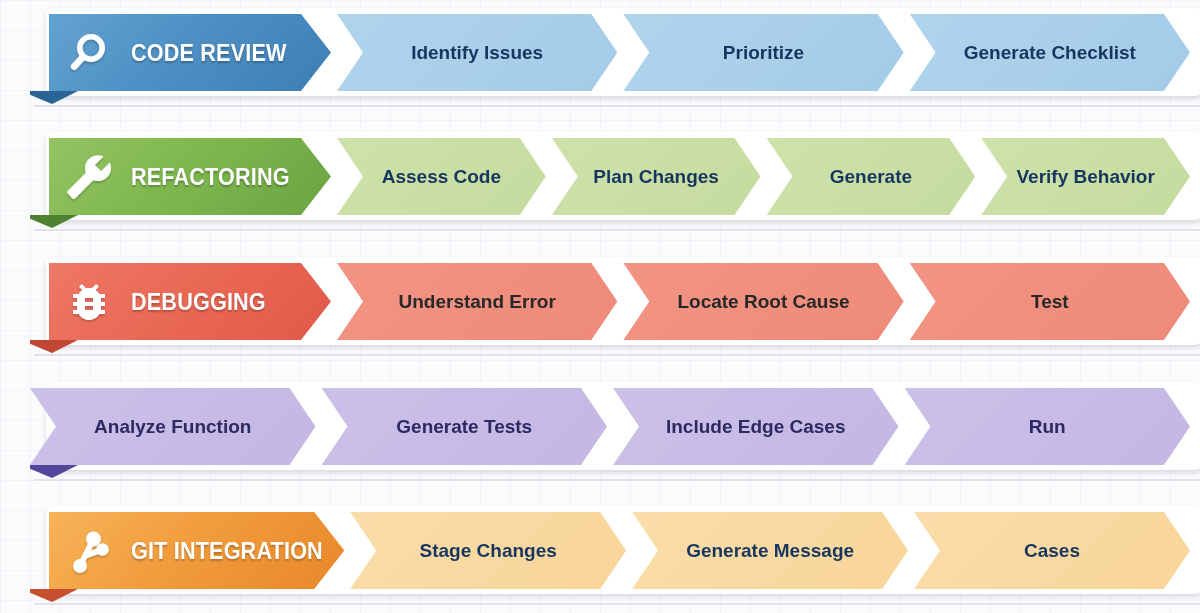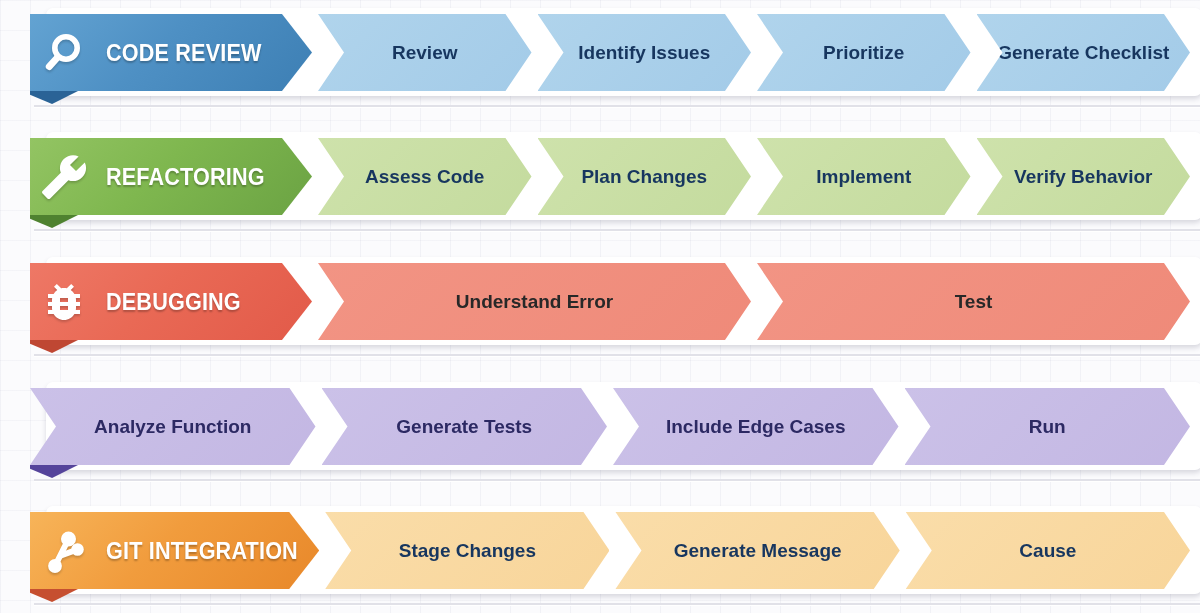--- a/index.html
+++ b/index.html
@@ -14,21 +14,21 @@
   }
   .row-block{position:absolute;left:0;width:100%;height:124px;}
   .divider{position:absolute;left:34px;right:0;top:91px;height:2px;
     background:#e1e1e8;border-bottom:1px solid #ffffff;}
   .row{position:absolute;left:30px;right:10px;top:0;height:77px;display:flex;gap:6px;}
   .row::before{content:"";position:absolute;left:16px;right:-12px;top:-6px;bottom:-5px;
     background:#ffffff;border-radius:7px;box-shadow:0 3px 5px rgba(40,40,70,0.16);z-index:0;}
   .chev{position:relative;z-index:1;display:flex;align-items:center;justify-content:center;}
   .hdr{flex:0 0 282px;
     clip-path:polygon(0 0,calc(100% - 30px) 0,100% 50%,calc(100% - 30px) 100%,0 100%);
-    display:flex;align-items:center;justify-content:flex-start;padding-left:8px;box-sizing:border-box;}
+    display:flex;align-items:center;justify-content:flex-start;padding-left:14px;box-sizing:border-box;margin-left:19px;}
   .step{flex:1 1 0;
     clip-path:polygon(0 0,calc(100% - 26px) 0,100% 50%,calc(100% - 26px) 100%,0 100%,26px 50%);
     font-size:19px;font-weight:bold;text-align:center;}
   .hdr-label{color:#ffffff;font-size:24px;font-weight:bold;letter-spacing:0.2px;
     white-space:nowrap;transform:scaleX(0.9);transform-origin:left center;
     text-shadow:0 2px 2px rgba(0,0,0,0.25);margin-left:16px;}
   .icon{width:52px;height:52px;flex:0 0 52px;display:flex;align-items:center;justify-content:center;
     filter:drop-shadow(0 2px 1px rgba(0,0,0,0.18));}
   .icon svg{width:48px;height:48px;}
   .fold{position:absolute;left:0;top:77px;width:48px;height:13px;z-index:0;
@@ -59,21 +59,20 @@
     <div class="row">
       <div class="chev hdr">
         <span class="icon">
           <svg viewBox="0 0 24 24">
               <circle cx="13" cy="9.5" r="5.6" fill="none" stroke="#fff" stroke-width="2.8"></circle>
               <line x1="8.6" y1="14.4" x2="4.6" y2="18.8" stroke="#fff" stroke-width="3.4" stroke-linecap="round"></line>
             </svg>
         </span>
         <span class="hdr-label">CODE REVIEW</span>
       </div>
-      <div class="chev step">Review</div>
       <div class="chev step">Identify Issues</div>
       <div class="chev step">Prioritize</div>
       <div class="chev step">Generate Checklist</div>
       <div class="fold"></div>
     </div>
     <div class="divider"></div>
   </div>
 
   <div class="row-block r2" style="top:138px">
     <div class="row">
@@ -82,38 +81,39 @@
           <svg viewBox="0 0 24 24">
               <g transform="scale(-1,1) translate(-24,0)">
                 <path fill="#fff" d="M22.7 19l-9.1-9.1c.9-2.3.4-5-1.5-6.9-2-2-5-2.4-7.4-1.3L9 6 6 9 1.6 4.7C.4 7.1.9 10.1 2.9 12.1c1.9 1.9 4.6 2.4 6.9 1.5l9.1 9.1c.4.4 1 .4 1.4 0l2.3-2.3c.5-.4.5-1.1.1-1.4z"></path>
               </g>
             </svg>
         </span>
         <span class="hdr-label">REFACTORING</span>
       </div>
       <div class="chev step">Assess Code</div>
       <div class="chev step">Plan Changes</div>
-      <div class="chev step">Implement</div>
+      <div class="chev step">Generate</div>
       <div class="chev step">Verify Behavior</div>
       <div class="fold"></div>
     </div>
     <div class="divider"></div>
   </div>
 
   <div class="row-block r3" style="top:263px">
     <div class="row">
       <div class="chev hdr">
         <span class="icon">
           <svg viewBox="0 0 24 24">
               <path fill="#fff" d="M20 8h-2.81c-.45-.78-1.07-1.45-1.82-1.96L17 4.41 15.59 3l-2.17 2.17C12.96 5.06 12.49 5 12 5c-.49 0-.96.06-1.41.17L8.41 3 7 4.41l1.62 1.63C7.88 6.55 7.26 7.22 6.81 8H4v2h2.09c-.05.33-.09.66-.09 1v1H4v2h2v1c0 .34.04.67.09 1H4v2h2.81c1.04 1.79 2.97 3 5.19 3s4.15-1.21 5.19-3H20v-2h-2.09c.05-.33.09-.66.09-1v-1h2v-2h-2v-1c0-.34-.04-.67-.09-1H20V8zm-6 8h-4v-2h4v2zm0-4h-4v-2h4v2z"></path>
             </svg>
         </span>
         <span class="hdr-label">DEBUGGING</span>
       </div>
       <div class="chev step">Understand Error</div>
+      <div class="chev step">Locate Root Cause</div>
       <div class="chev step">Test</div>
       <div class="fold"></div>
     </div>
     <div class="divider"></div>
   </div>
 
   <div class="row-block r4" style="top:388px">
     <div class="row">
       <div class="chev step">Analyze Function</div>
       <div class="chev step">Generate Tests</div>
@@ -133,19 +133,19 @@
               <line x1="14" y1="19" x2="25" y2="15" stroke="#fff" stroke-width="4" stroke-linecap="round"></line>
               <circle cx="10" cy="26" r="4.6" fill="#fff"></circle>
               <circle cx="19" cy="8" r="5" fill="#fff"></circle>
               <circle cx="25" cy="15" r="4.2" fill="#fff"></circle>
             </svg>
         </span>
         <span class="hdr-label">GIT INTEGRATION</span>
       </div>
       <div class="chev step">Stage Changes</div>
       <div class="chev step">Generate Message</div>
-      <div class="chev step">Cause</div>
+      <div class="chev step">Cases</div>
       <div class="fold"></div>
     </div>
     <div class="divider"></div>
   </div>
 
 </div>
 
 </body></html>

